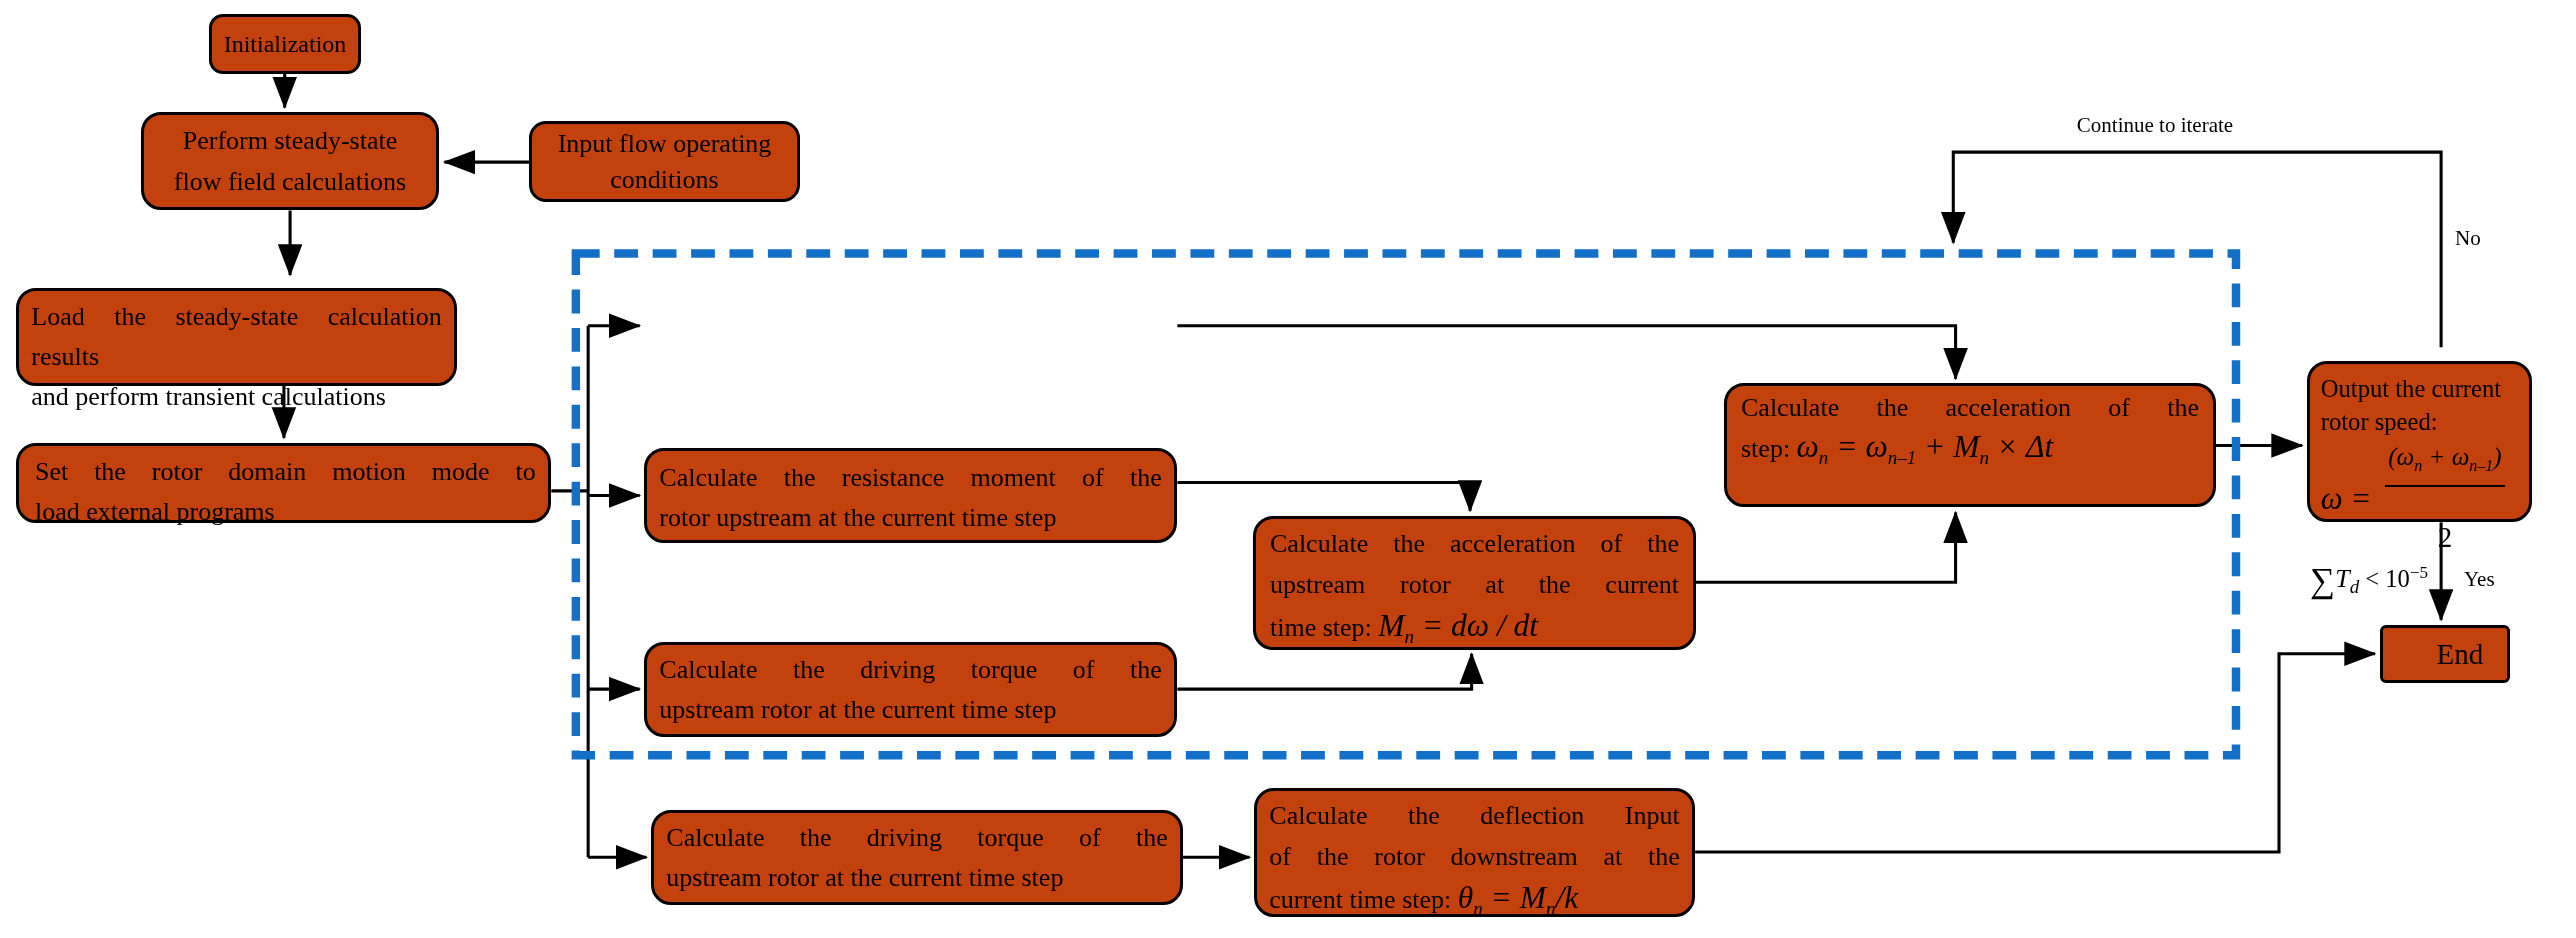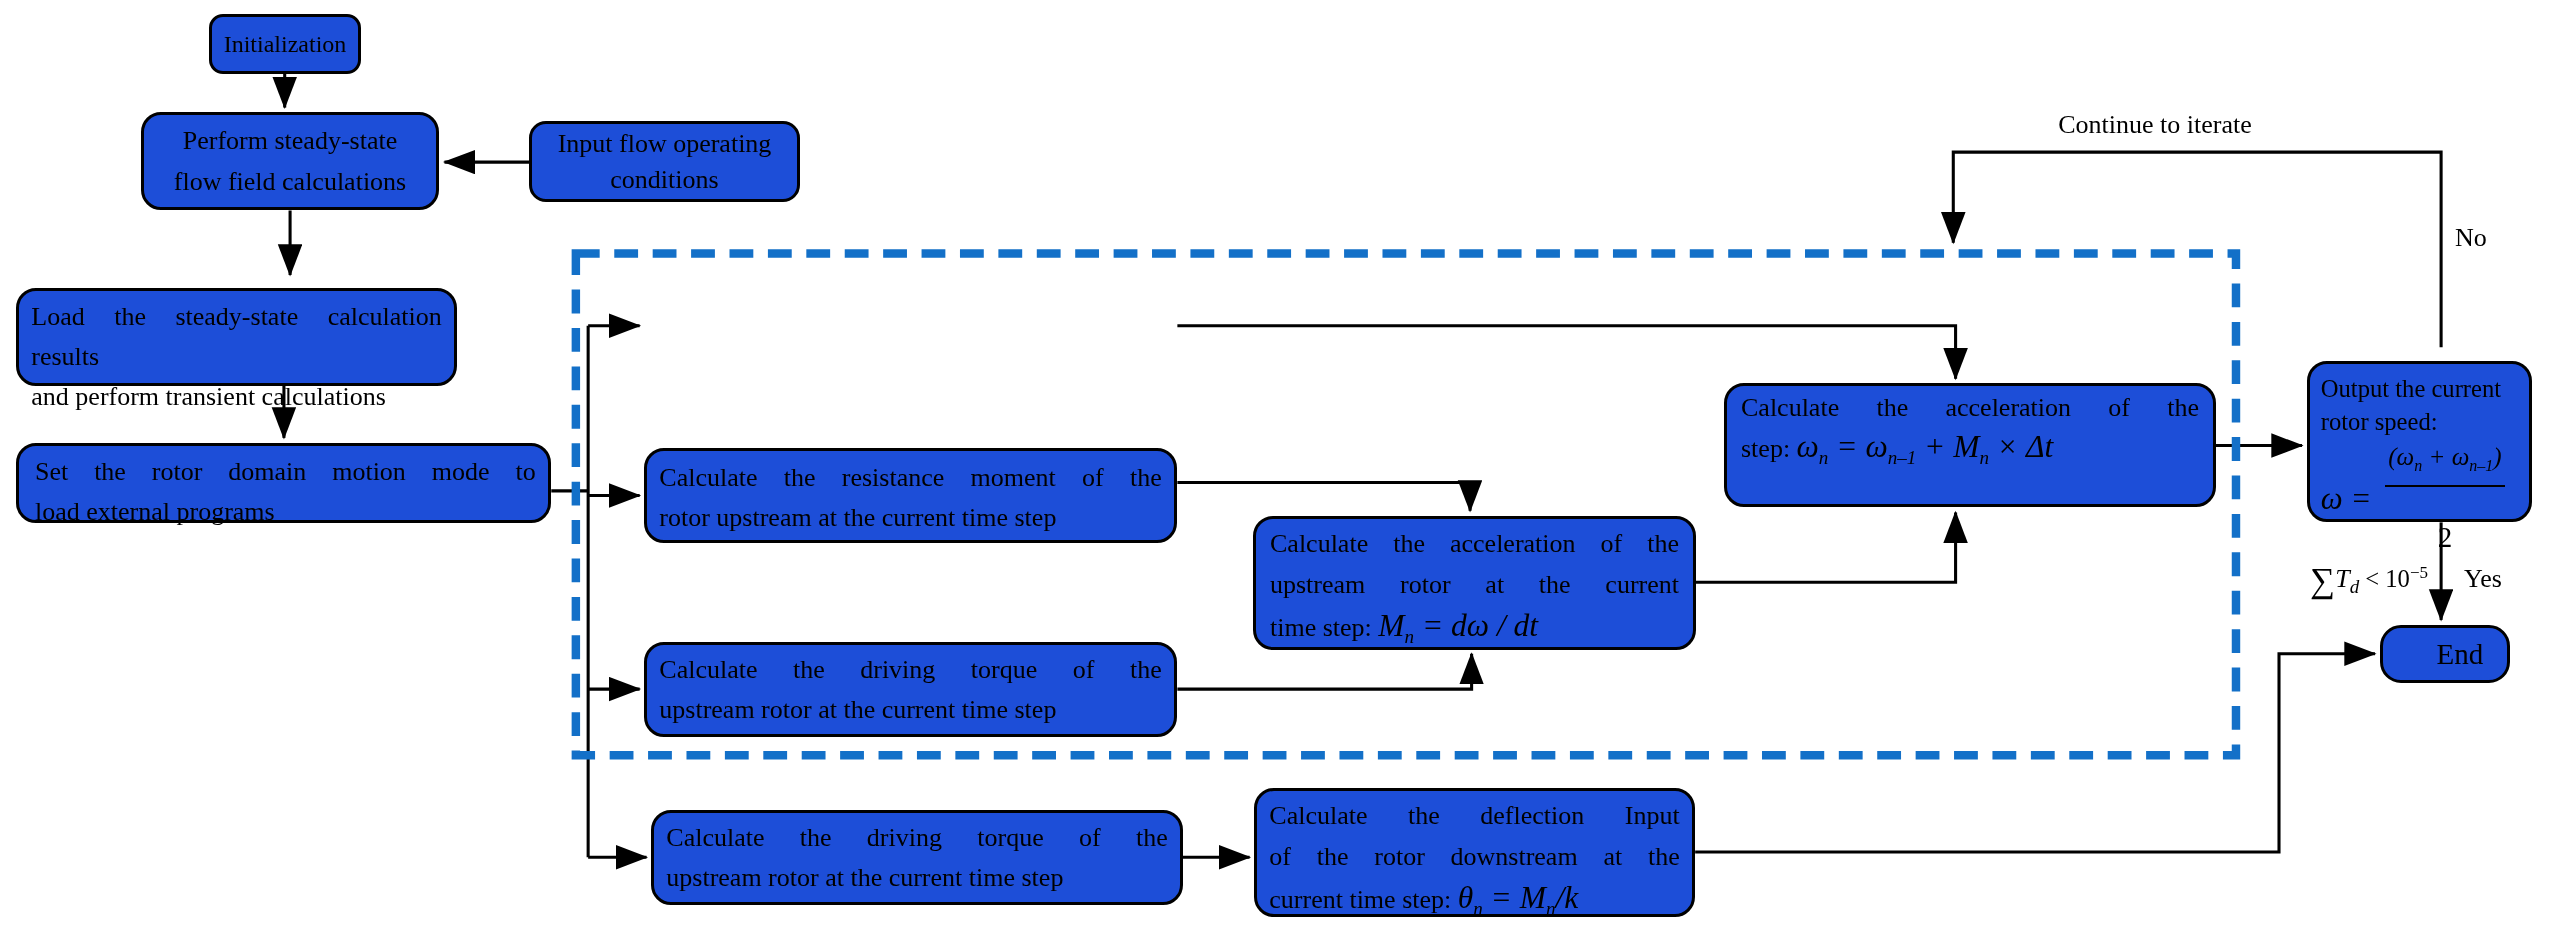--- a/index.html
+++ b/index.html
@@ -19,21 +19,21 @@
   }
   #wires {
     position: absolute;
     left: 0; top: 0;
     z-index: 1;
   }
   .node {
     position: absolute;
     z-index: 2;
     box-sizing: border-box;
-    background: #1d4ed8;
+    background: #c2410c;
     border: 3.1px solid #000;
     border-radius: 20px;
     font-size: 26px;
     line-height: 40px;
     padding: 6.1px 12.3px;
   }
   .centered {
     display: flex;
     flex-direction: column;
     justify-content: center;
@@ -50,28 +50,28 @@
   #n-perform{ left: 141px;  top: 112px; width: 298px; height: 98px; line-height: 41px; }
   #n-input  { left: 529px;  top: 121px; width: 271px; height: 81px; line-height: 36px; border-radius: 17px; }
   #n-load   { left: 16px;   top: 288px; width: 441px; height: 98px; }
   #n-set    { left: 16px;   top: 443px; width: 535px; height: 80px; padding-left: 16px; }
   #n-read   { left: 644px;  top: 277px; width: 533px; height: 98px; }
   #n-resist { left: 644px;  top: 448px; width: 533px; height: 95px; padding-top: 7px; }
   #n-drive1 { left: 644px;  top: 642px; width: 533px; height: 95px; padding-top: 4.6px; }
   #n-mn     { left: 1253px; top: 516px; width: 443px; height: 134px; line-height: 41px; padding: 3.8px 14px; }
   #n-wn     { left: 1724px; top: 383px; width: 492px; height: 124px; line-height: 39px; padding: 2.3px 14px; }
   #n-output { left: 2307px; top: 361px; width: 225px; height: 161px; font-size: 24.6px; line-height: 33px; padding: 7.7px 10.8px; }
-  #n-end    { left: 2380px; top: 625px; width: 130px; height: 58px;  border-radius: 21px; font-size: 29px; padding-left: 36px; }
+  #n-end    { left: 2380px; top: 625px; width: 130px; height: 58px;  border-radius: 6px; font-size: 29px; padding-left: 36px; }
   #n-drive2 { left: 651px;  top: 810px; width: 532px; height: 95px; padding-top: 4.6px; }
   #n-defl   { left: 1254px; top: 788px; width: 441px; height: 129px; line-height: 41px; padding: 3.8px 12.3px; }
 
   .float-label {
     position: absolute;
     z-index: 2;
-    font-size: 26px;
+    font-size: 21px;
     line-height: 34px;
   }
   #lbl-continue { left: 2013px; top: 108px; width: 284px; text-align: center; }
   #lbl-no  { left: 2455px; top: 221px; }
   #lbl-yes { left: 2464px; top: 562px; }
   #lbl-cond { left: 2244px; top: 556px; width: 184px; text-align: right; font-size: 24.6px; }
   #lbl-cond .sum { font-size: 35px; font-style: normal; vertical-align: -4.6px; font-family: "Liberation Serif", serif; }
   #lbl-cond .eq { font-size: 26px; }
   #lbl-cond sup { font-size: 17px; }
 

